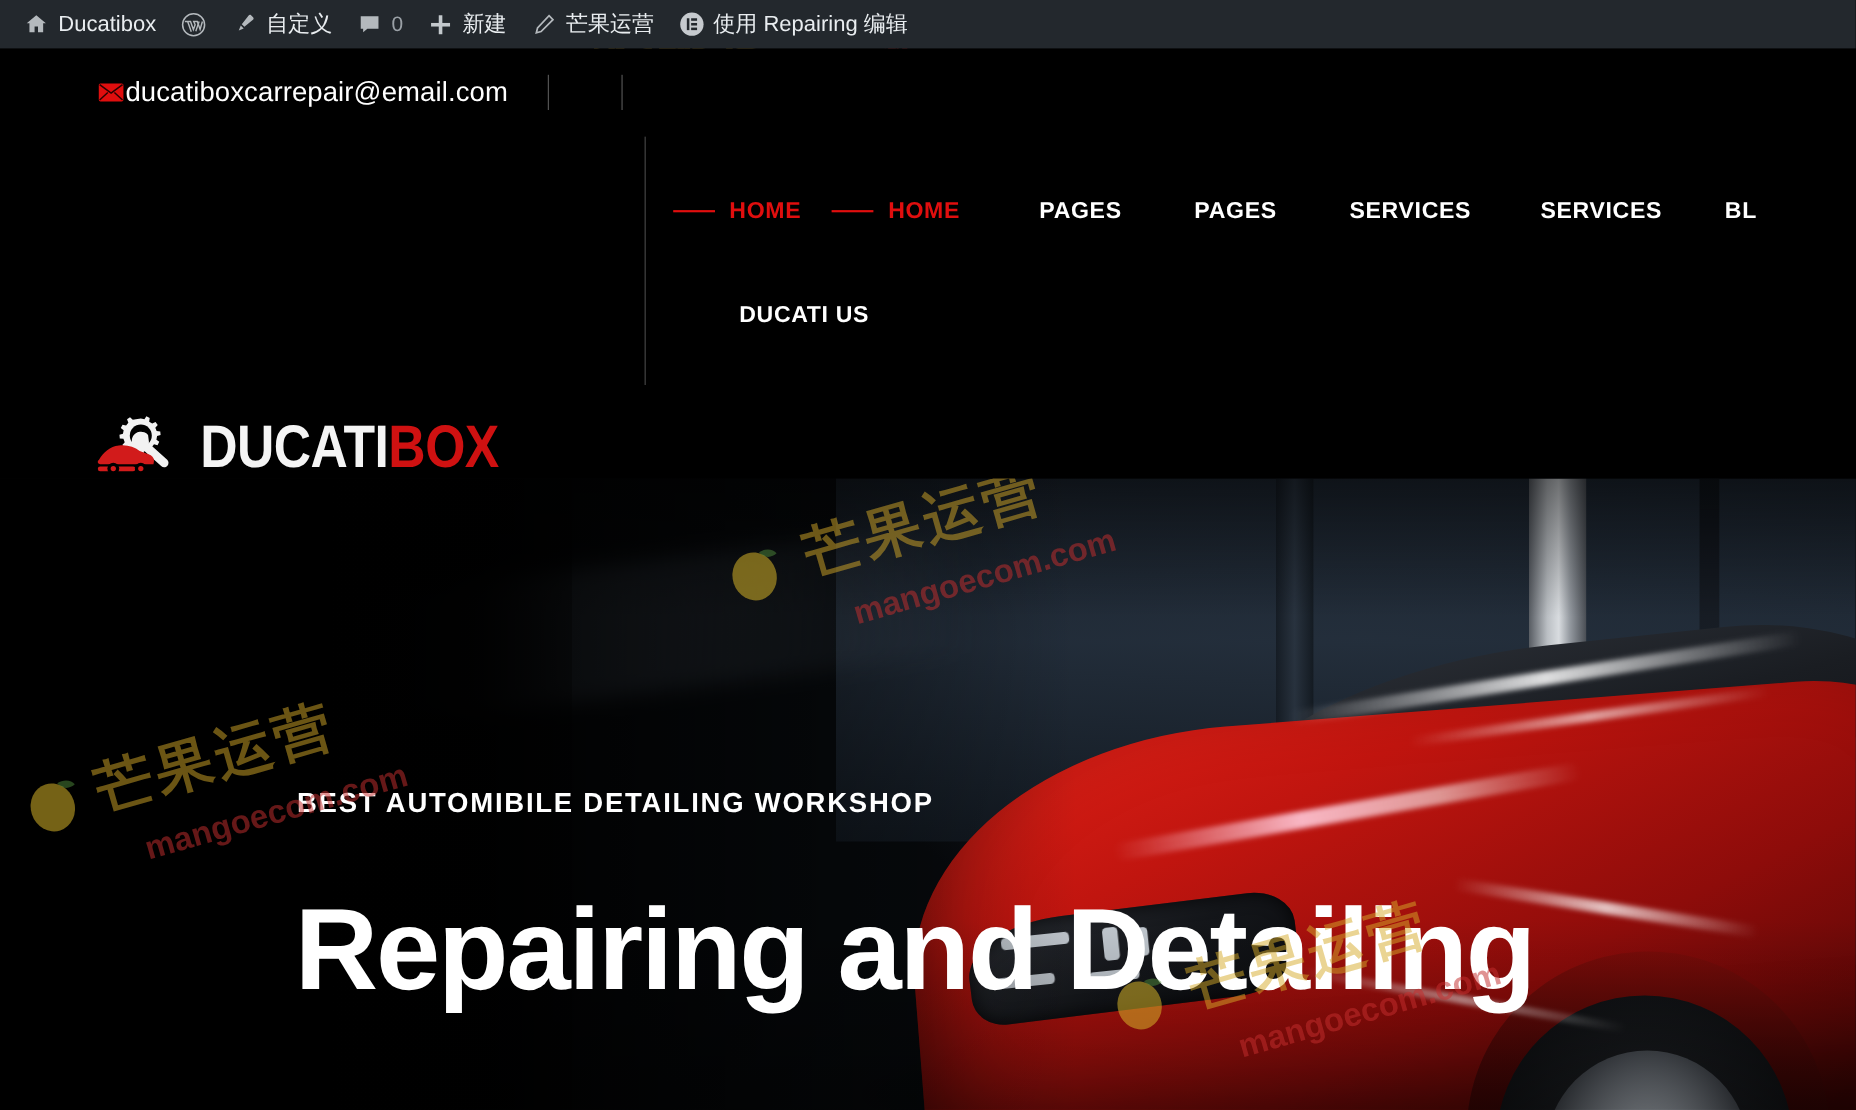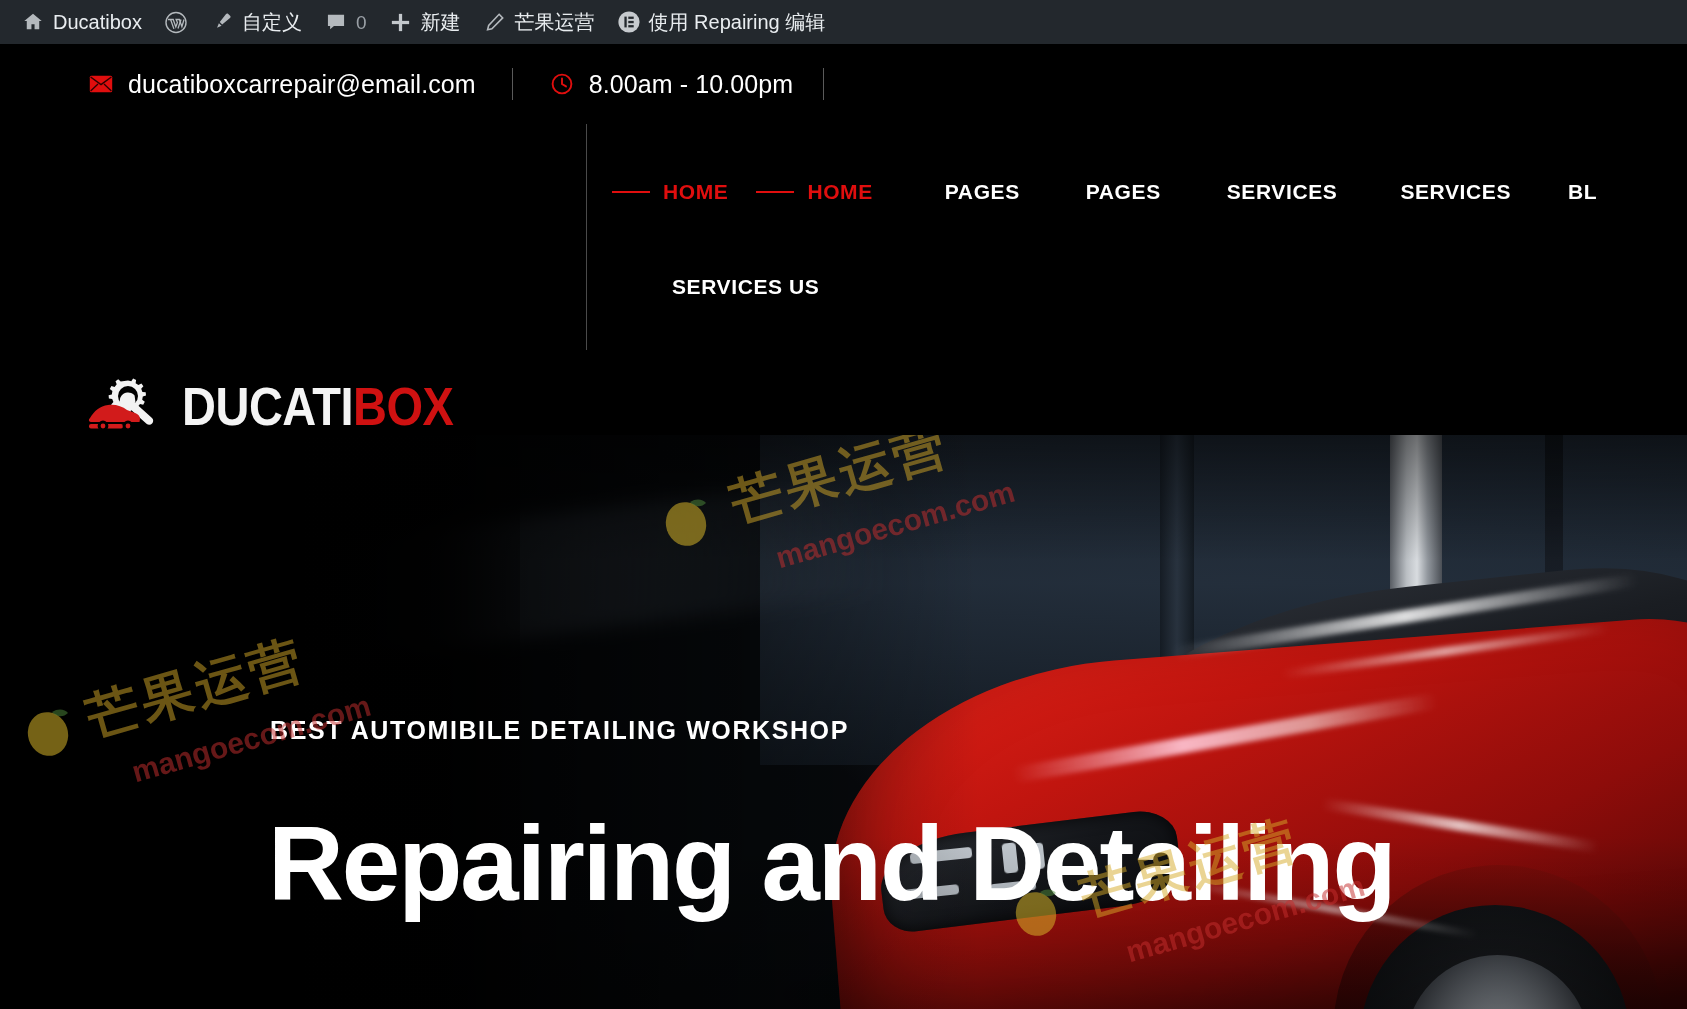--- a/index.html
+++ b/index.html
@@ -26,21 +26,21 @@
            width:24px; height:24px; color:#a8adb3; }
   .ab-ico svg{ display:block; }
   .ab-count{ color:#9aa0a6; font-size:19px; }
 
   
   #contact-bar{
     position:absolute; left:0; top:44px; width:1687px; height:80px;
     background:#000; display:flex; align-items:center;
     padding-left:88px; z-index:50; overflow:hidden;
   }
-  .cb-item{ display:flex; align-items:center; gap:14px; white-space:nowrap; }
+  .cb-item{ display:flex; align-items:center; white-space:nowrap; }
   .cb-text{ color:#fff; font-size:25px; letter-spacing:.1px; }
   .cb-ico{ width:26px; height:26px; display:inline-flex;
            align-items:center; justify-content:center; color:#e00e0e; }
   .cb-ico svg{ display:block; }
   .cb-sep{ width:1px; height:32px; background:#5a5a5a; margin:0 36px; flex:none; }
   .cb-sep.s2{ margin:0 30px 0 30px; }
 
   
   #main-header{
     position:absolute; left:0; top:124px; width:1687px; height:311px;
@@ -328,29 +328,20 @@
         <rect x="0.8" y="0.8" width="22.4" height="16.4" rx="1.5" fill="#e00e0e"></rect>
         <path d="M1.6 2L12 9.6 22.4 2" stroke="#2a0202" stroke-width="1.5" fill="none"></path>
         <path d="M1.6 16L9 9M22.4 16L15 9" stroke="#2a0202" stroke-width="1.3" fill="none"></path>
       </svg>
     </span>
     <span class="cb-text">ducatiboxcarrepair@email.com</span>
   </div>
 
   <div class="cb-sep"></div>
 
-  <div class="cb-item">
-    <span class="cb-ico">
-      <svg width="24" height="24" viewBox="0 0 24 24" fill="none" stroke="#e00e0e" stroke-width="1.9">
-        <circle cx="12" cy="12" r="9.4"></circle>
-        <path d="M12 6.4V12l4 2.4" stroke-linecap="round"></path>
-      </svg>
-    </span>
-    <span class="cb-text">8.00am - 10.00pm</span>
-  </div>
 
   <div class="cb-sep s2"></div>
 
 </div>
 
 <div id="main-header">
 
   <div id="header-divider"></div>
 
   <div id="brand-logo">
@@ -417,21 +408,21 @@
       </div>
       <span class="nav-gap-e"></span>
 
       <div class="nav-item">
         <span>BL</span>
       </div>
     </div>
 
     <div class="nav-row r2">
       <div class="nav-item">
-        <span>SERVICES US</span>
+        <span>DUCATI US</span>
       </div>
     </div>
   </nav>
 </div>
 
 <div id="hero">
 
   <div id="hero-photo">
     <div class="bg-base"></div>
     <div class="bg-wall"></div>

